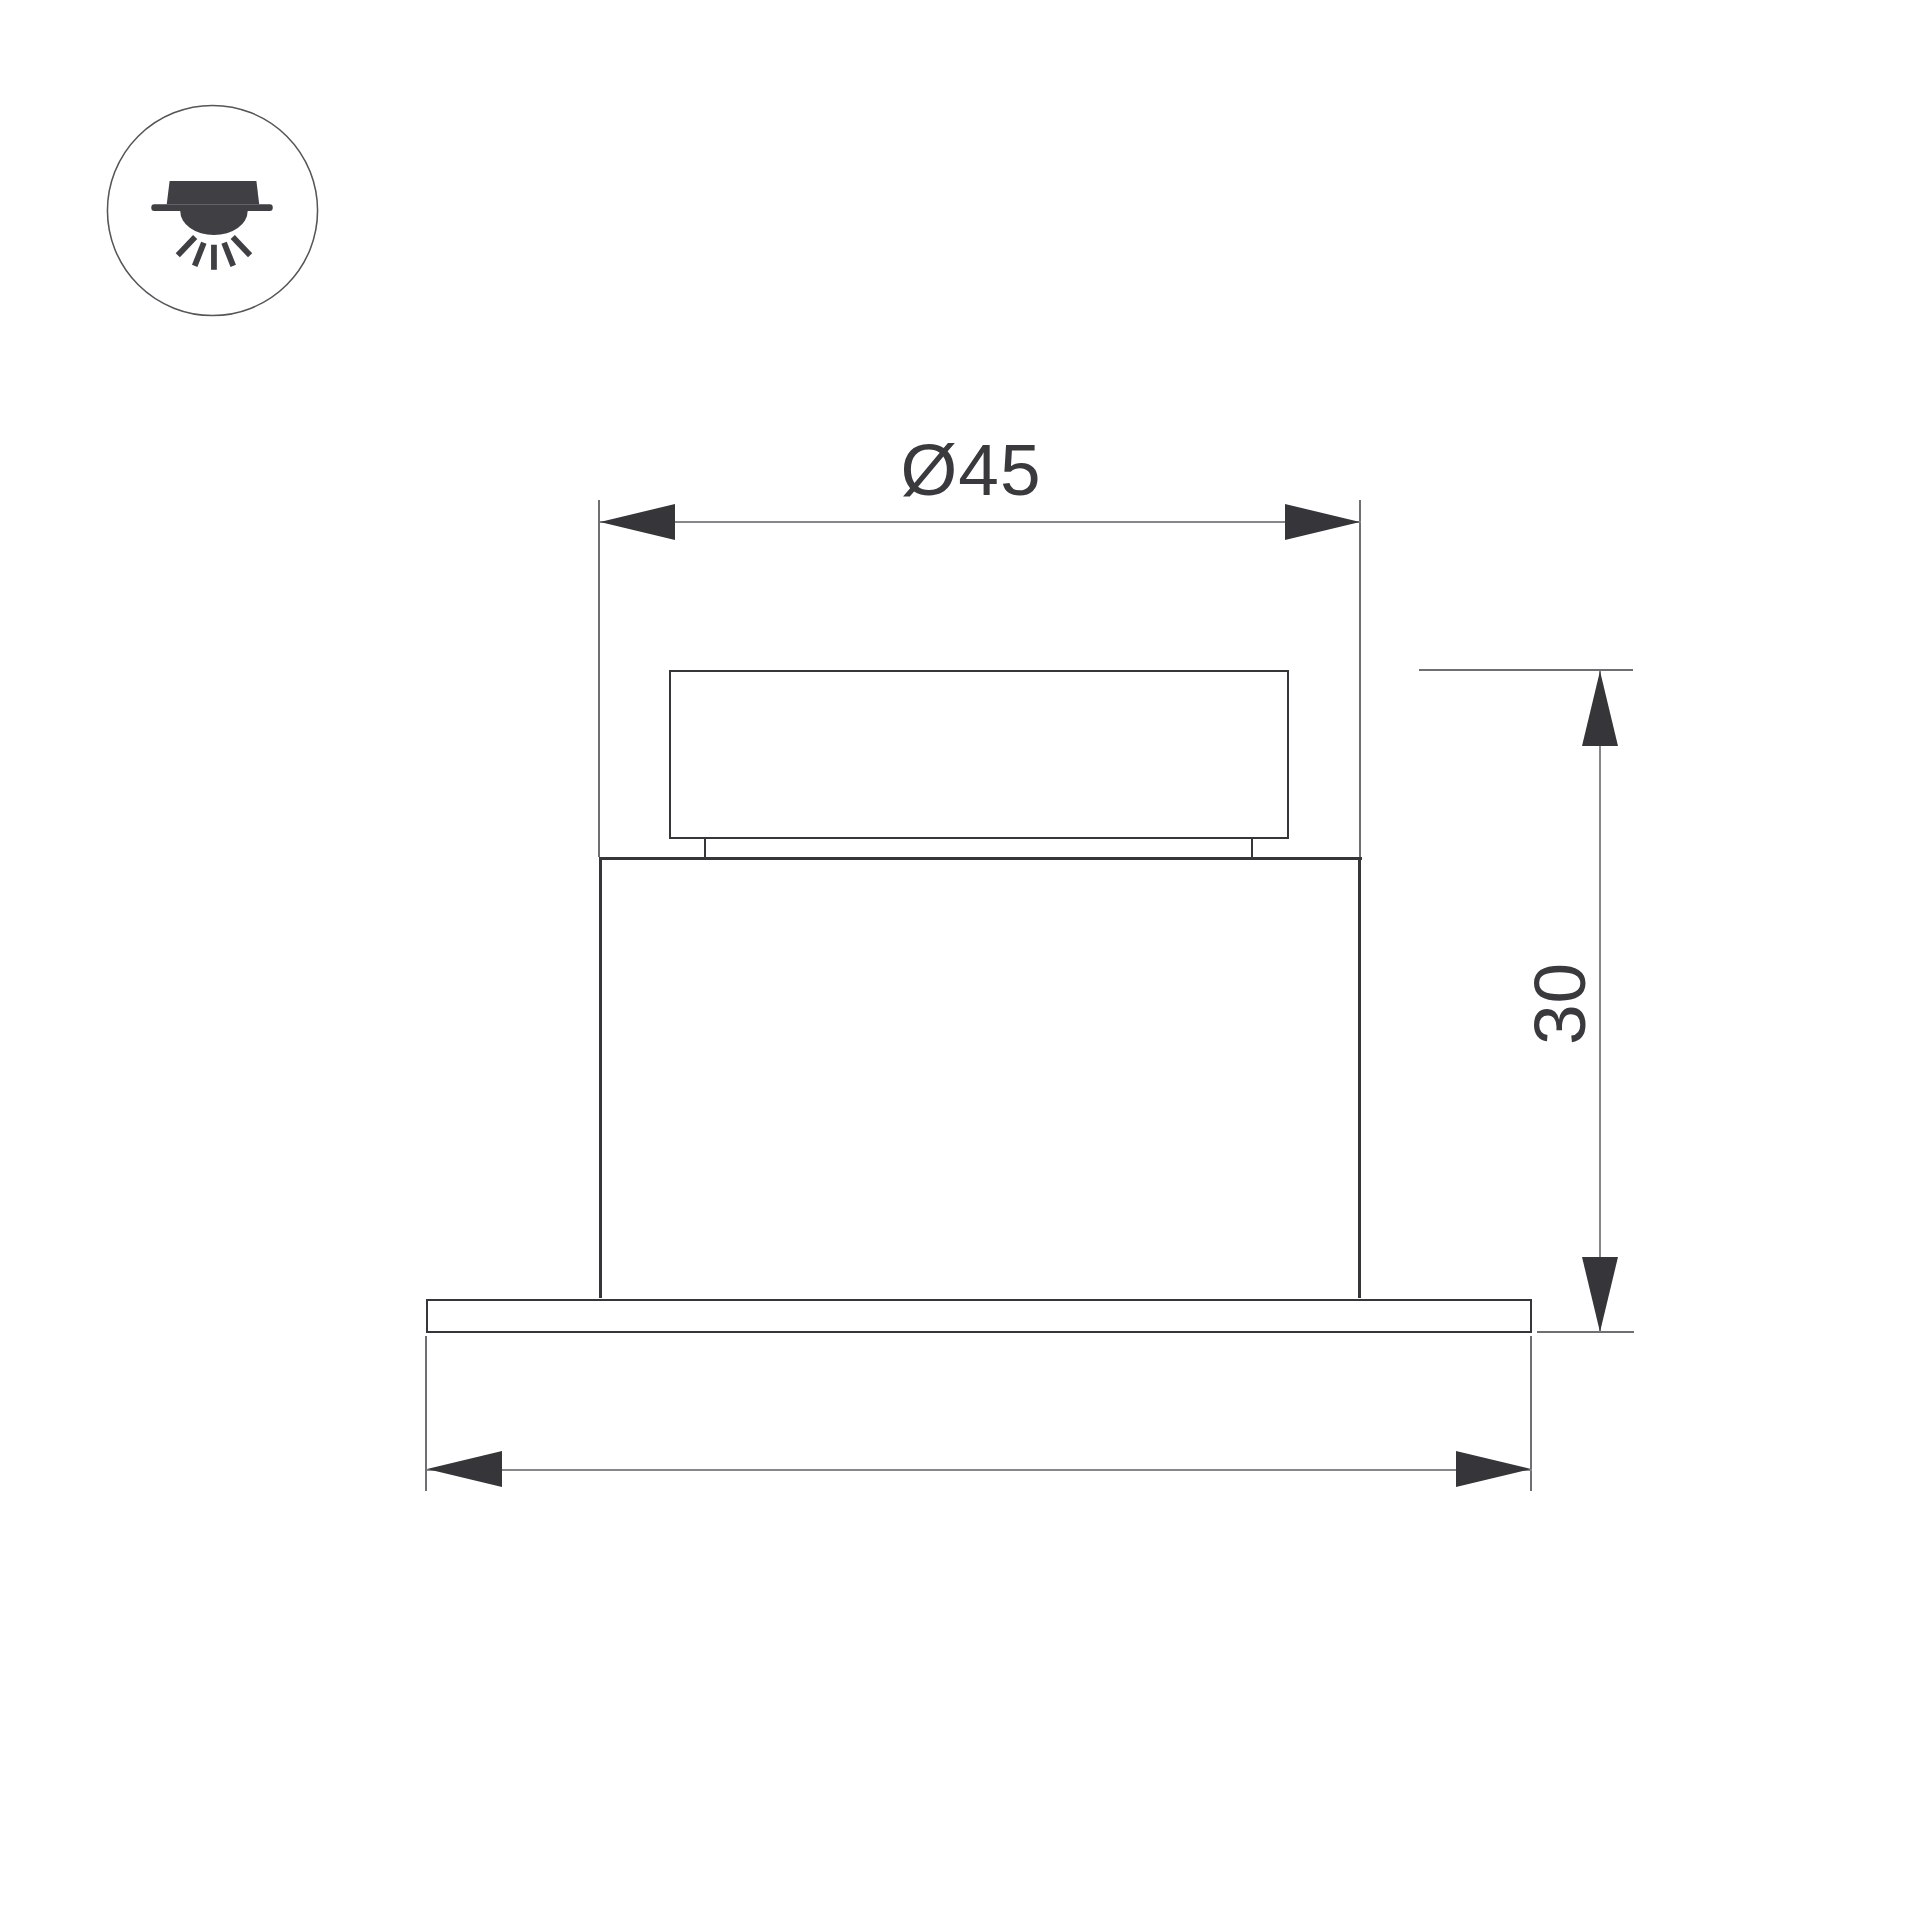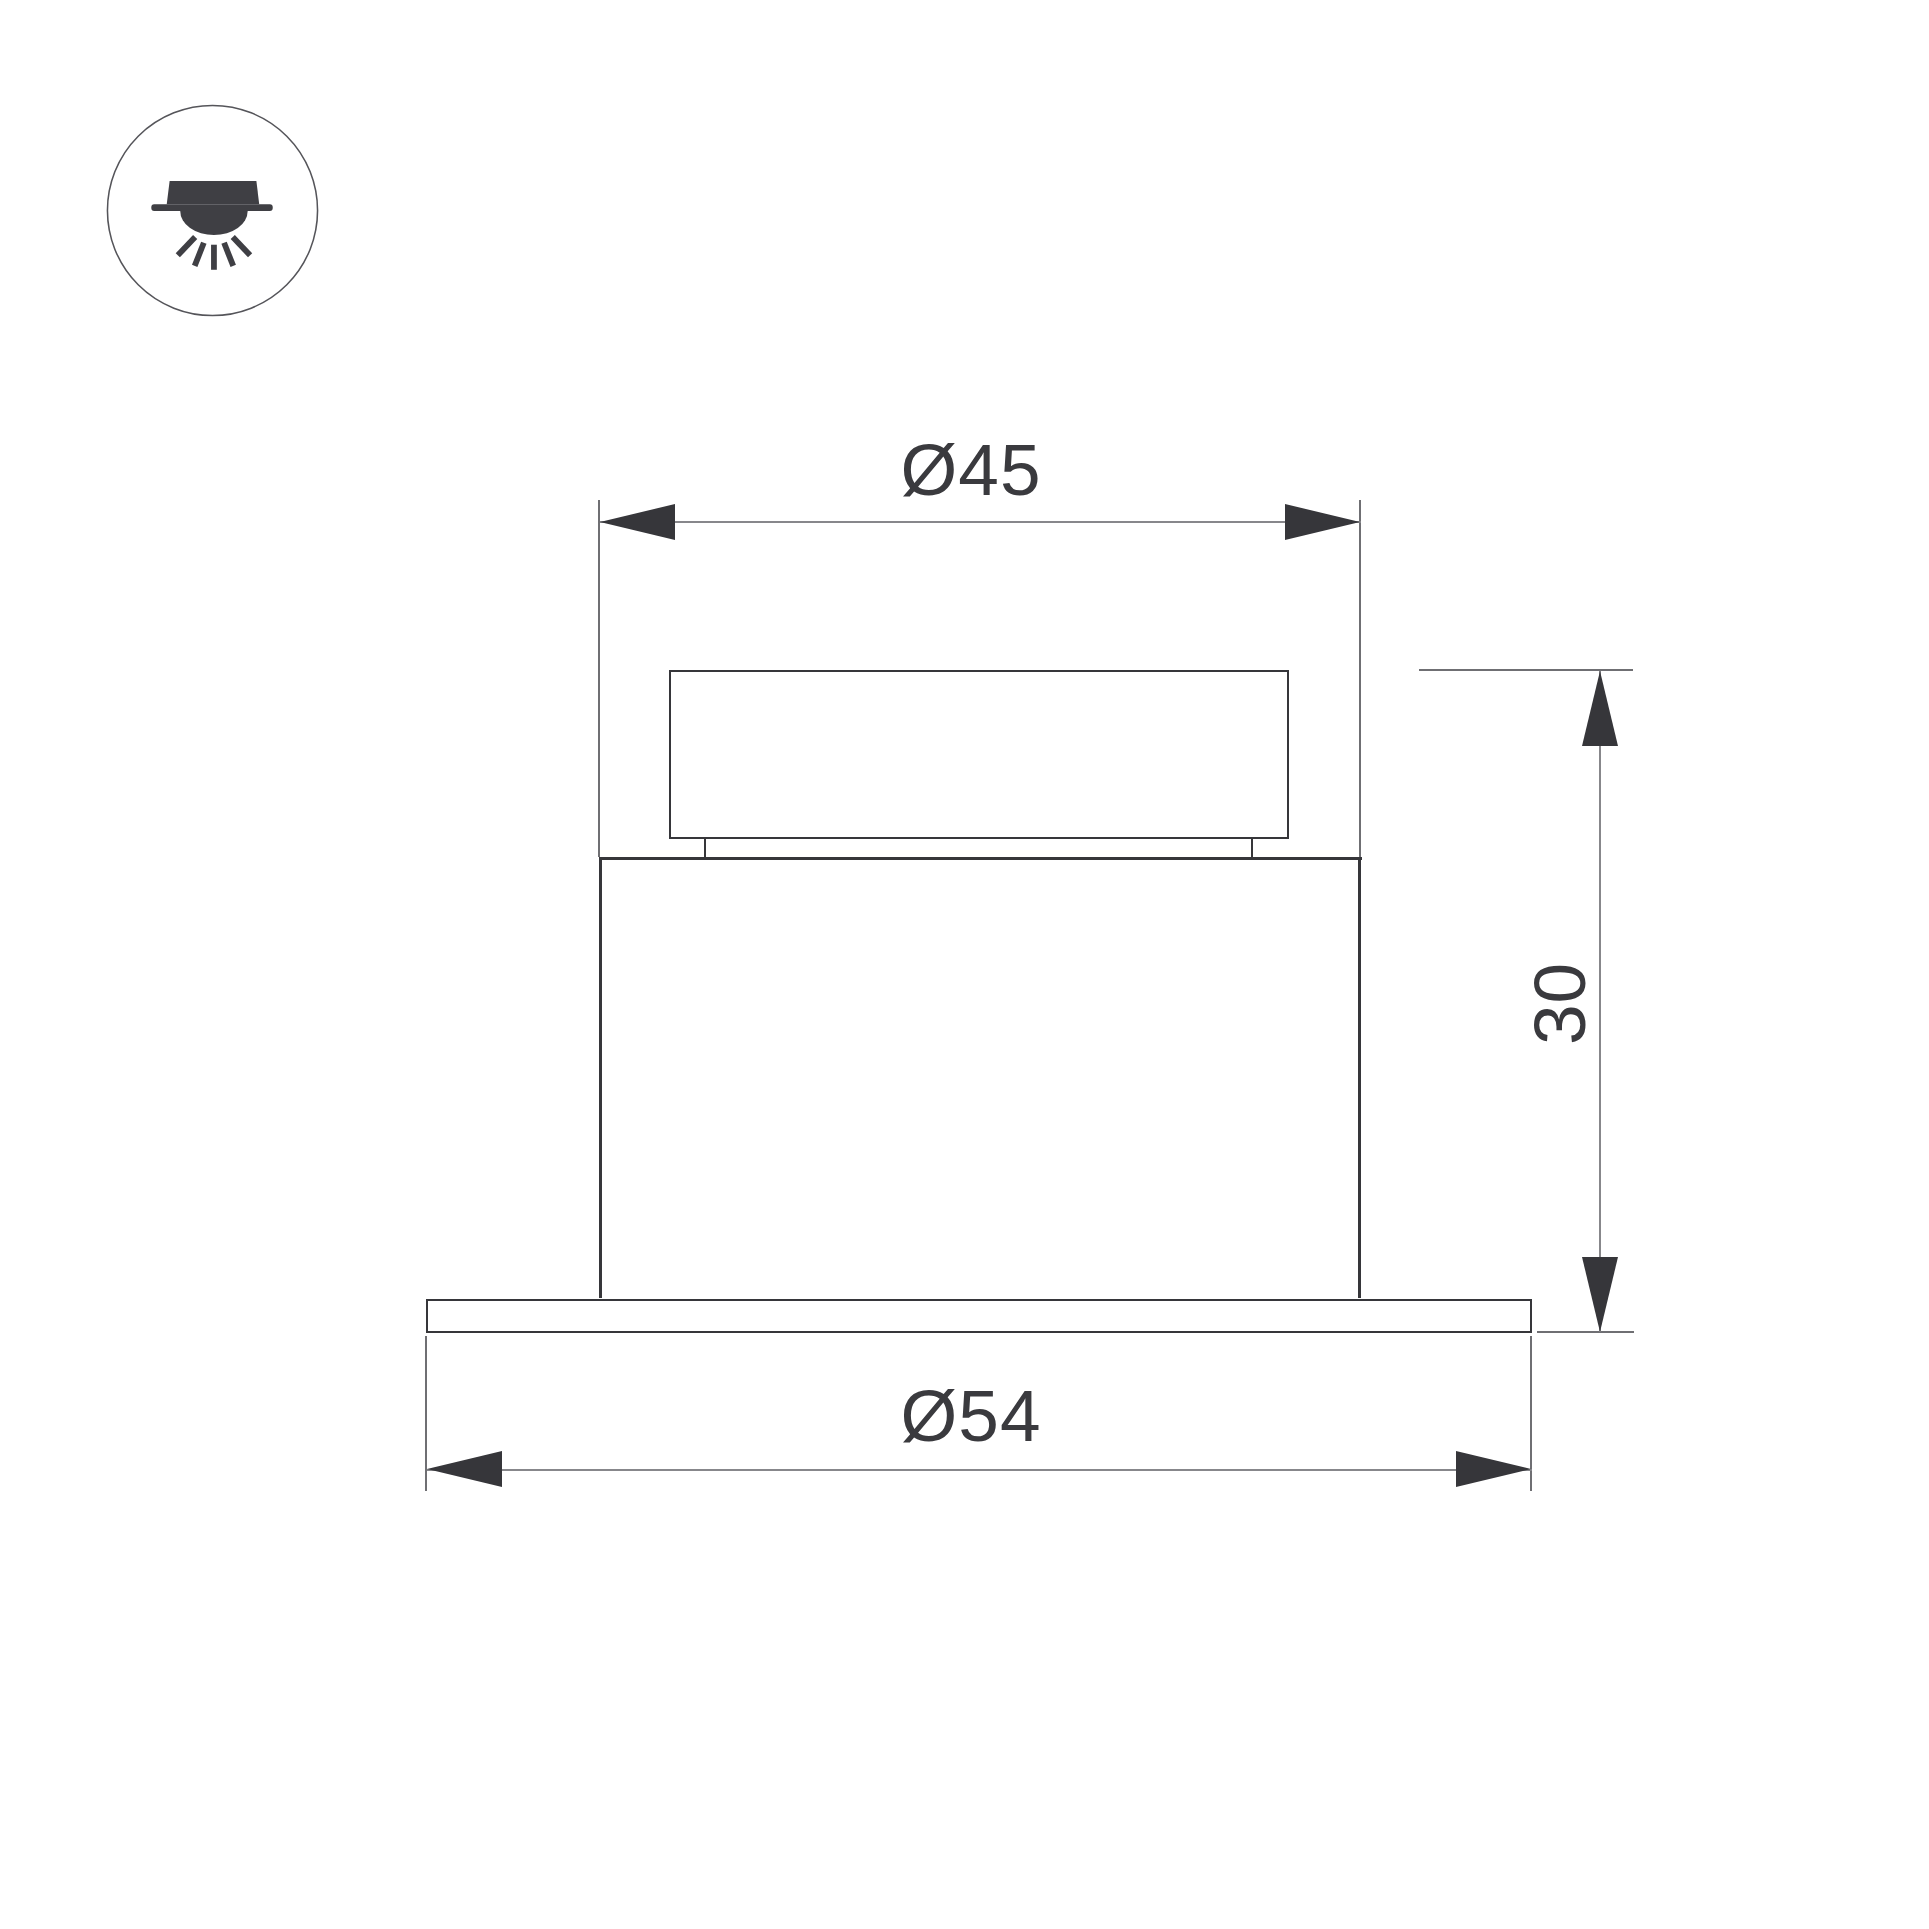--- a/index.html
+++ b/index.html
@@ -70,21 +70,20 @@
   <div class="abs dim-line" style="left:600px;top:521px;width:761px;height:1.9px;"></div>
   <div class="abs arr arr-left" style="left:600px;top:504px;"></div>
   <div class="abs arr arr-right" style="left:1285px;top:504px;"></div>
   <div class="abs dim-text" style="left:826px;top:432px;">Ø45</div>
 
   <div class="abs ext-line" style="left:425px;top:1336px;width:1.9px;height:155px;"></div>
   <div class="abs ext-line" style="left:1530px;top:1336px;width:1.9px;height:155px;"></div>
   <div class="abs dim-line" style="left:427px;top:1469px;width:1105px;height:1.9px;"></div>
   <div class="abs arr arr-left" style="left:427px;top:1451px;"></div>
   <div class="abs arr arr-right" style="left:1456px;top:1451px;"></div>
-  <div class="abs dim-text" style="left:826px;top:1378px;">Ø54</div>
 
   <div class="abs ext-line" style="left:1419px;top:669px;width:214px;height:1.9px;"></div>
   <div class="abs ext-line" style="left:1537px;top:1331px;width:97px;height:1.9px;"></div>
   <div class="abs dim-line" style="left:1599px;top:671px;width:1.9px;height:661px;"></div>
   <div class="abs arr arr-up" style="left:1582px;top:671px;"></div>
   <div class="abs arr arr-down" style="left:1582px;top:1257px;"></div>
   <div class="abs dim-text rot-ccw" style="left:1414px;top:966px;">30</div>
 
 </div>
 

